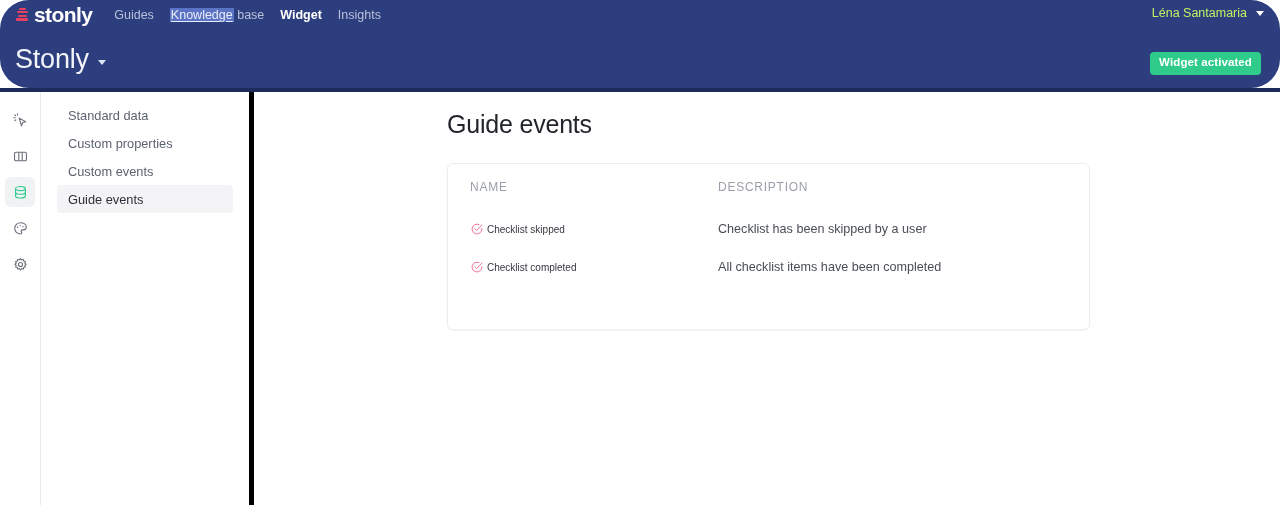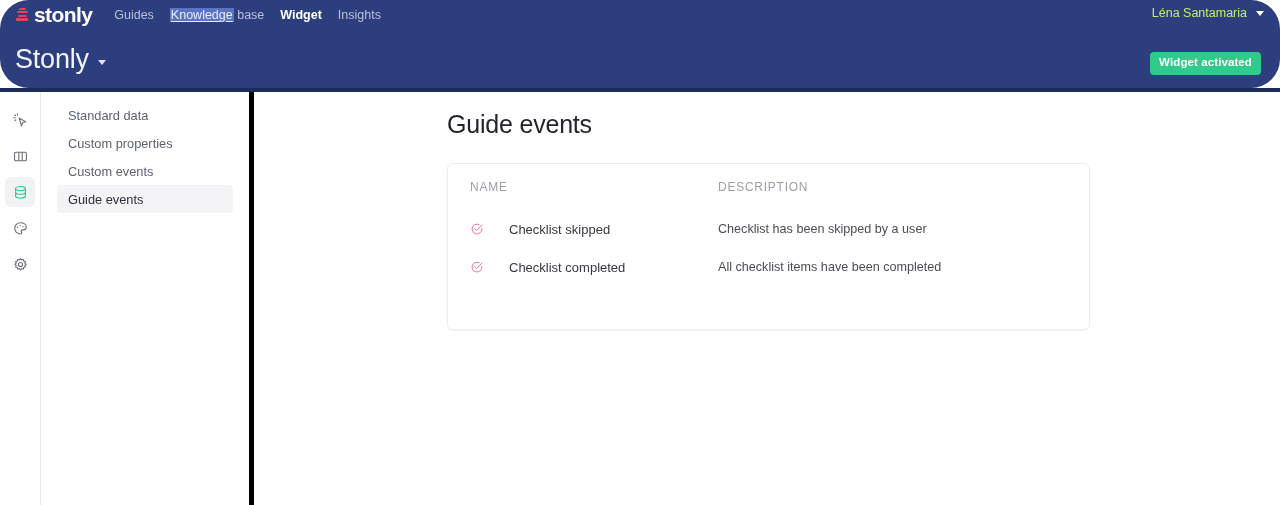--- a/index.html
+++ b/index.html
@@ -129,22 +129,22 @@
   .col-desc  { flex: 1; }
   .th {
     font-size: 12px; letter-spacing: 0.75px; color: #9a9ea7;
     text-transform: uppercase;
   }
   .row {
     display: flex; align-items: center; padding: 0 22px; height: 38px;
   }
   .rows-wrap { padding-top: 16px; }
   .cell-name {
-    width: 248px; display: flex; align-items: center; gap: 25px;
-    font-size: 13px; color: #35383f;
+    width: 248px; display: flex; align-items: center; gap: 3px;
+    font-size: 10px; color: #35383f;
   }
   .cell-desc { flex: 1; font-size: 12.6px; color: #494d55; }
   .ev-icon { width: 14px; height: 14px; display: block; flex: none; }
 </style>
 </head>
 <body>
 
 <div class="topbar">
 
   <div class="nav-row">

